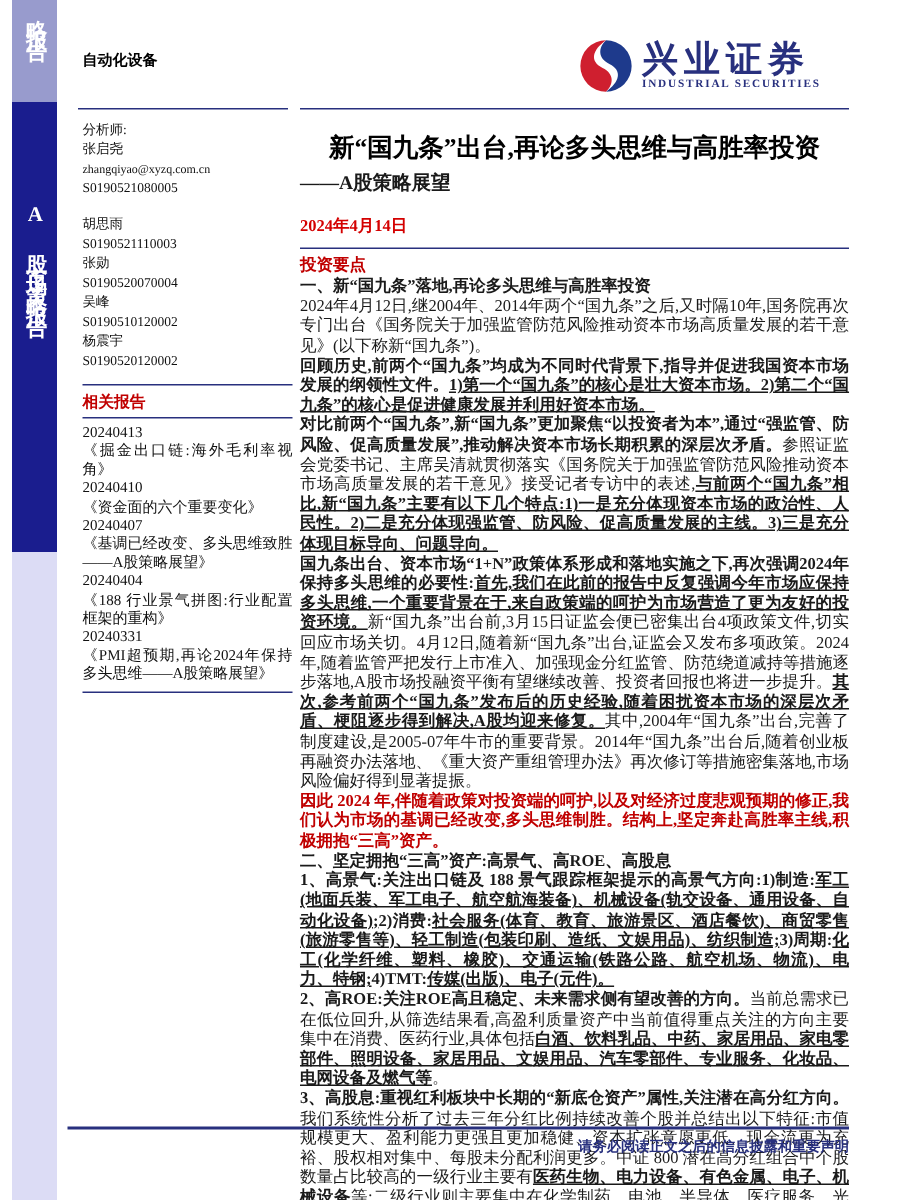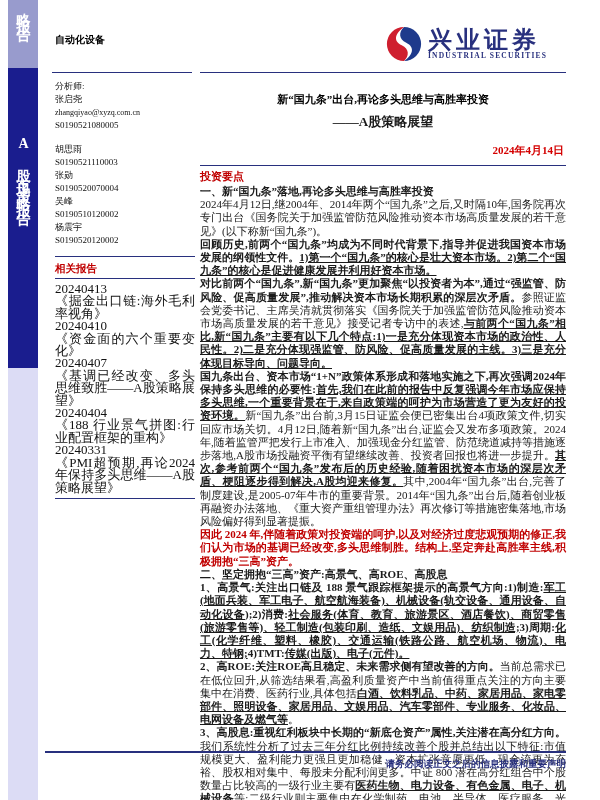--- a/index.html
+++ b/index.html
@@ -33,28 +33,28 @@
   .hr-left-top{left:52px;top:72px;width:140px;}
   .hr-main-top{left:200px;top:72px;width:366px;}
 
   
   .left-panel{position:absolute;left:55px;top:80px;width:140px;font-size:9px;line-height:13px;color:#111;}
   .analyst-label{margin-bottom:0;}
   .analyst .a-email{font-size:8px;font-family:"Liberation Serif",serif;}
   .analyst.has-email{margin-bottom:11px;}
   .panel-divider{height:1px;background:var(--navy);margin:9px 0 5px 0;}
   .related-label{color:var(--red);font-weight:700;font-size:10.5px;margin:2px 0 3px 0;}
-  .reports{font-size:13px;line-height:12.4px;}
+  .reports{font-size:10px;line-height:12.4px;}
   .report-title{text-align:justify;}
 
   
   .main{position:absolute;left:200px;top:80px;width:366px;}
-  .title{font-size:11px;font-weight:700;text-align:center;color:#000;margin-top:8px;line-height:22px;}
-  .subtitle{font-size:13px;font-weight:700;text-align:center;margin-top:3px;}
-  .date{font-size:11px;font-weight:700;color:var(--bright-red);text-align:right;margin-top:12px;padding-right:2px;}
+  .title{font-size:17px;font-weight:700;text-align:center;color:#000;margin-top:8px;line-height:22px;}
+  .subtitle{font-size:13px;font-weight:700;margin-top:3px;}
+  .date{font-size:11px;font-weight:700;color:var(--bright-red);margin-top:12px;padding-right:2px;}
   .main-rule{height:1px;background:var(--navy);margin-top:7px;}
   .highlights-label{color:var(--red);font-weight:700;font-size:11px;margin:3px 0 1px 0;}
   .paras p{margin:0;font-size:11px;line-height:13.2px;text-align:justify;}
   .paras .b{font-weight:700;}
   .paras .u{text-decoration:underline;font-weight:bold;}
   .paras .bu{font-weight:700;text-decoration:underline;}
   .paras .rb{font-weight:700;color:var(--red);}
 
   
   .footer-rule{position:absolute;left:45px;top:751px;width:521px;height:2px;background:var(--navy);}

